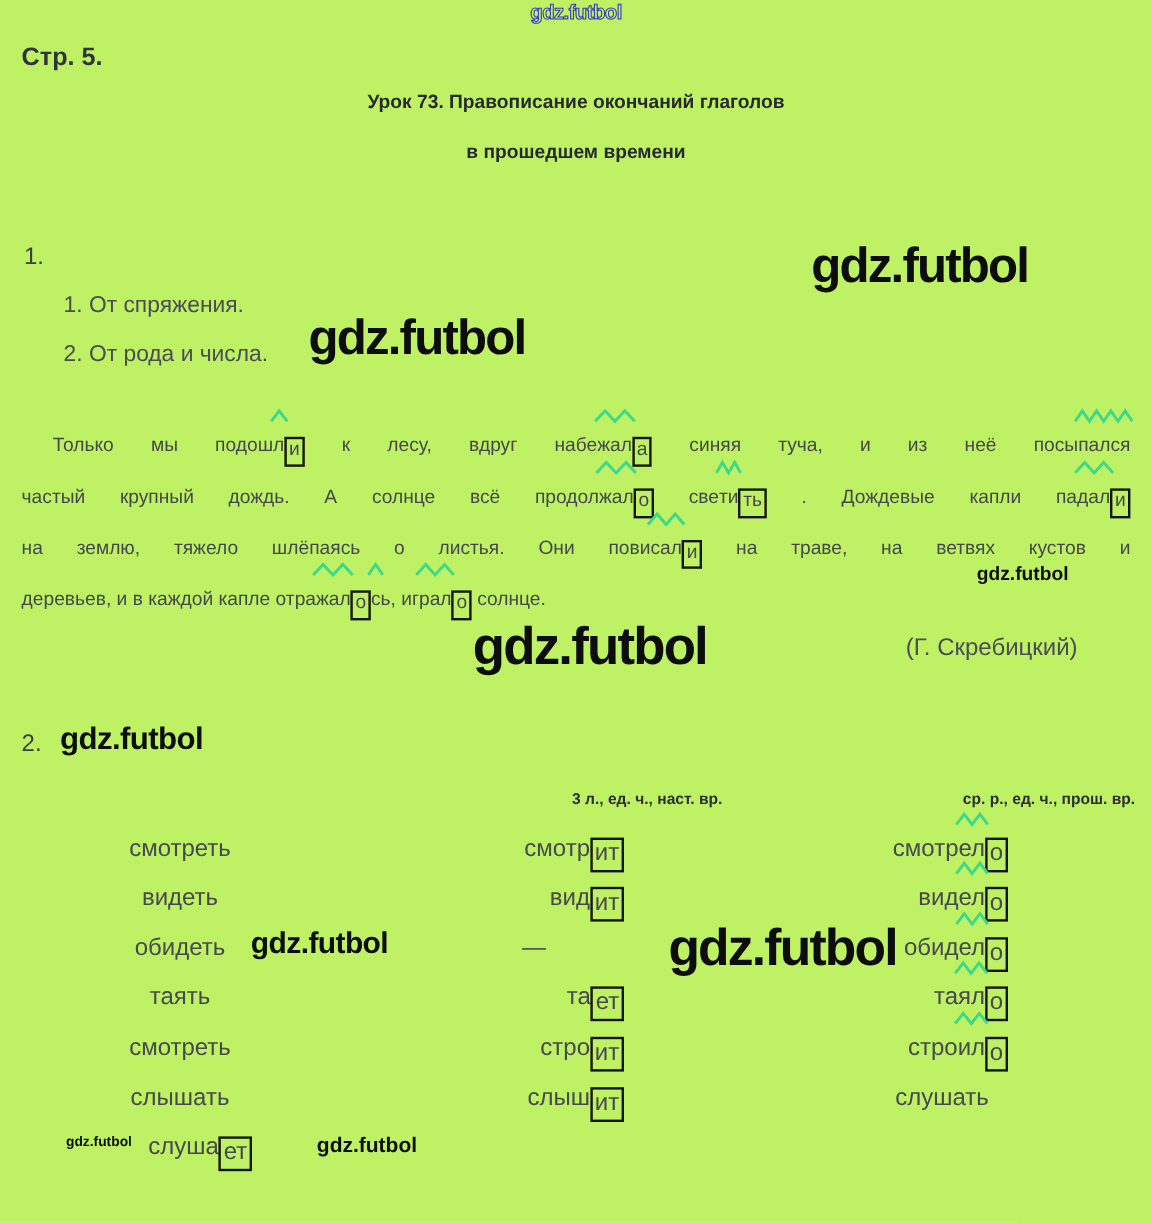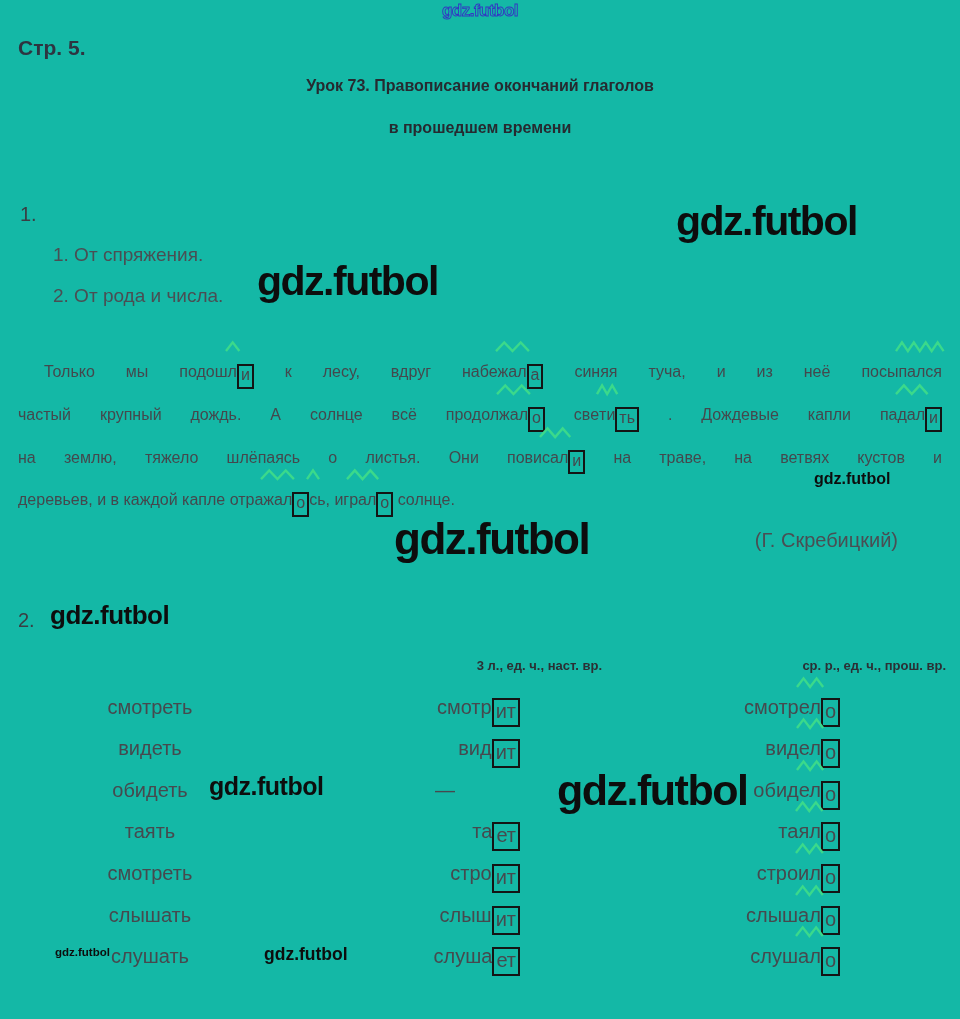--- a/index.html
+++ b/index.html
@@ -7,21 +7,21 @@
     --box:#141414;
     --txt:#43474c;
     --head:#262a30;
     --wmblue:#3434c4;
   }
   *{margin:0;padding:0;box-sizing:border-box;}
   body{background:#fff;}
   .page{
     position:relative;
     width:960px;height:1019px;
-    background:#14b8a6;
+    background:#bef264;
     overflow:hidden;
     font-family:"Liberation Sans","DejaVu Sans",sans-serif;
     color:var(--txt);
   }
   
   .page-label{position:absolute;top:36px;left:18px;font-size:21px;font-weight:700;color:#2e3440;}
   .title-line{position:absolute;left:0;width:960px;text-align:center;font-size:16px;font-weight:700;color:var(--head);}
   .title-1{top:77px;}
   .title-2{top:119px;}
   .sec-num{position:absolute;font-size:20px;color:#3a3e43;}
@@ -159,23 +159,17 @@
       <div class="c3">та<span class="zig">ял<svg viewBox="0 0 100 12" preserveAspectRatio="none">
             <polyline points="0,11 25.0,1.5 50.0,11 75.0,1.5 100.0,11" fill="none" stroke="#3bd98b" stroke-width="2.4" stroke-linejoin="miter" vector-effect="non-scaling-stroke"></polyline>
           </svg></span><span class="boxed">о</span></div>
       <div class="c1">смотреть</div>
       <div class="c2">стро<span class="boxed">ит</span></div>
       <div class="c3">стро<span class="zig">ил<svg viewBox="0 0 100 12" preserveAspectRatio="none">
             <polyline points="0,11 25.0,1.5 50.0,11 75.0,1.5 100.0,11" fill="none" stroke="#3bd98b" stroke-width="2.4" stroke-linejoin="miter" vector-effect="non-scaling-stroke"></polyline>
           </svg></span><span class="boxed">о</span></div>
       <div class="c1">слышать</div>
       <div class="c2">слыш<span class="boxed">ит</span></div>
-      <div class="c3">слыш<span class="zig">ал<svg viewBox="0 0 100 12" preserveAspectRatio="none">
-            <polyline points="0,11 25.0,1.5 50.0,11 75.0,1.5 100.0,11" fill="none" stroke="#3bd98b" stroke-width="2.4" stroke-linejoin="miter" vector-effect="non-scaling-stroke"></polyline>
-          </svg></span><span class="boxed">о</span></div>
       <div class="c1">слушать</div>
       <div class="c2">слуша<span class="boxed">ет</span></div>
-      <div class="c3">слуш<span class="zig">ал<svg viewBox="0 0 100 12" preserveAspectRatio="none">
-            <polyline points="0,11 25.0,1.5 50.0,11 75.0,1.5 100.0,11" fill="none" stroke="#3bd98b" stroke-width="2.4" stroke-linejoin="miter" vector-effect="non-scaling-stroke"></polyline>
-          </svg></span><span class="boxed">о</span></div>
     </div>
 
 </div>
 
 </body></html>

